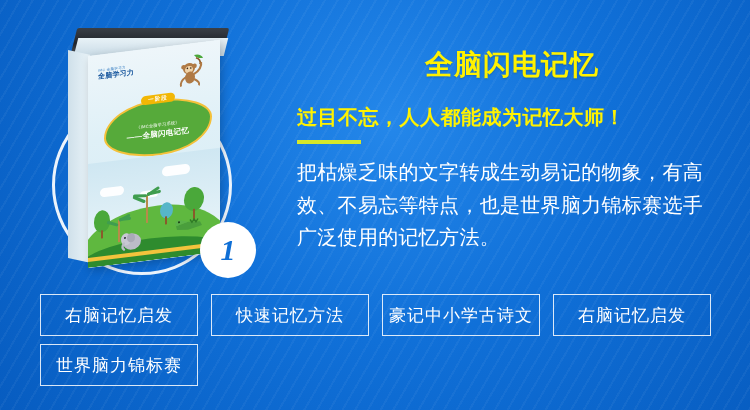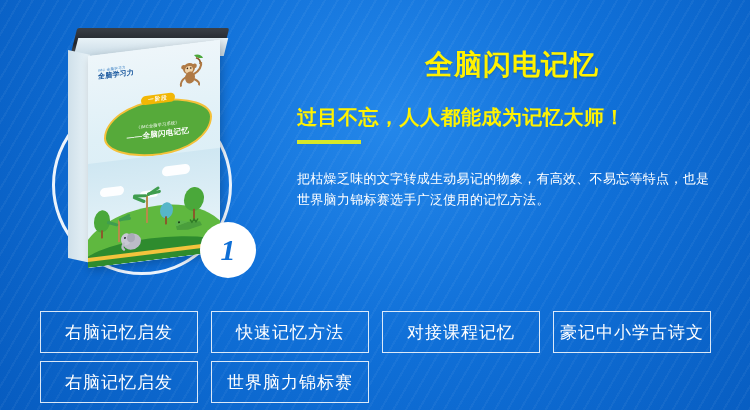--- a/index.html
+++ b/index.html
@@ -101,26 +101,26 @@
   .headline{
     color:#FFF200;font-size:28px;font-weight:bold;line-height:1.08;
     letter-spacing:1px;text-shadow:0 1px 2px rgba(0,0,0,.18);text-align:center;
   }
   .subhead{
     color:#FFF200;font-size:20px;font-weight:bold;margin-top:24px;
     letter-spacing:0.5px;
   }
   .rule{width:64px;height:4px;background:#d6e82a;margin-top:9px;}
   .para{
-    color:#ffffff;font-size:13px;line-height:1.62;margin-top:24px;
+    color:#ffffff;font-size:20px;line-height:1.62;margin-top:12px;
     width:420px;letter-spacing:0.3px;
   }
   
   .features{
-    position:absolute;left:40px;top:311px;width:672px;
+    position:absolute;left:40px;top:294px;width:672px;
     display:grid;grid-template-columns:repeat(4,158px);
     grid-auto-rows:42px;column-gap:13px;row-gap:8px;
   }
   .feat{
     border:1px solid rgba(255,255,255,0.85);
     color:#ffffff;font-size:17px;letter-spacing:1px;
     display:flex;align-items:center;justify-content:center;
     box-sizing:border-box;
   }
 </style>
@@ -217,19 +217,18 @@
   <div class="copy">
     <div class="headline">全脑闪电记忆</div>
     <div class="subhead">过目不忘，人人都能成为记忆大师！</div>
     <div class="rule"></div>
     <div class="para">把枯燥乏味的文字转成生动易记的物象，有高效、不易忘等特点，也是世界脑力锦标赛选手广泛使用的记忆方法。</div>
   </div>
 
   <div class="features">
     <div class="feat">右脑记忆启发</div>
     <div class="feat">快速记忆方法</div>
-    <div class="feat">对接课程记忆</div>
     <div class="feat">豪记中小学古诗文</div>
     <div class="feat">右脑记忆启发</div>
     <div class="feat">世界脑力锦标赛</div>
   </div>
 
 </div>
 
 </body></html>

